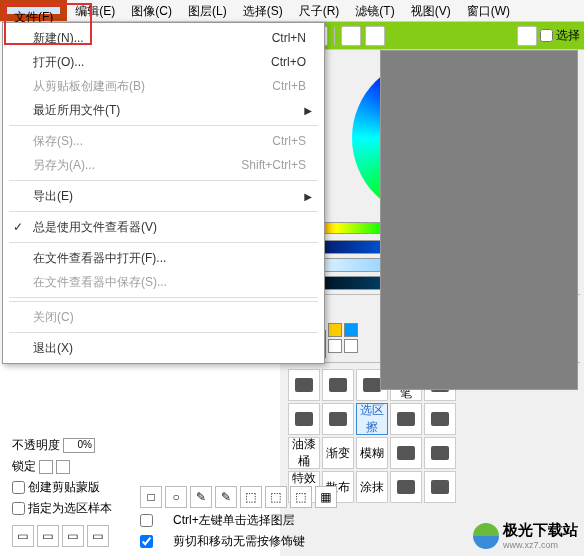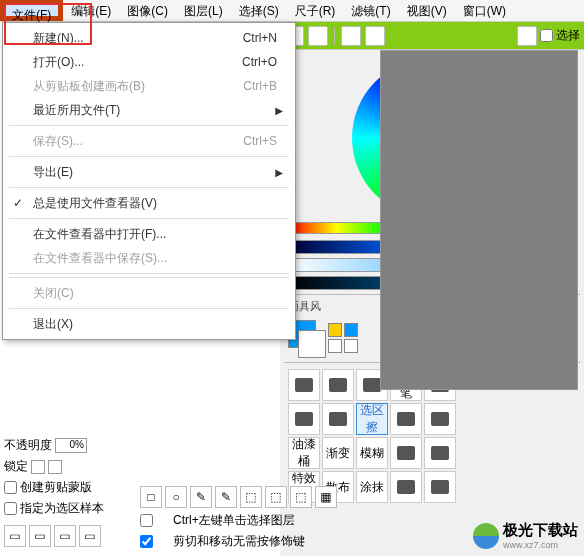--- a/index.html
+++ b/index.html
@@ -1,22 +1,22 @@
 <!DOCTYPE html>
 <html><head>
 <meta charset="utf-8">
 <style>
 * { margin: 0; padding: 0; box-sizing: border-box; font-family: "Microsoft YaHei", sans-serif; font-size: 12px; }
 body { width: 584px; height: 556px; background: #fff; position: relative; overflow: hidden; }
 
 .menubar { height: 22px; background: #f5f5f5; display: flex; border-bottom: 1px solid #ccc; }
 .menubar-item { padding: 3px 8px; cursor: pointer; }
-.menubar-item.active { background: #d0e5ff; border: 5px solid #c2410c; padding: 2px 7px; }
-
-.dropdown { position: absolute; left: 2px; top: 22px; width: 294px; background: #fff; border: 1px solid #999; box-shadow: 2px 2px 6px rgba(0,0,0,0.3); z-index: 100; padding: 3px 2px; }
+.menubar-item.active { background: #d0e5ff; border: 7px solid #c2410c; padding: 2px 7px; }
+
+.dropdown { position: absolute; left: 2px; top: 22px; width: 323px; background: #fff; border: 1px solid #999; box-shadow: 2px 2px 6px rgba(0,0,0,0.3); z-index: 100; padding: 3px 2px; }
 .dropdown-row { display: flex; align-items: center; height: 24px; padding: 0 8px 0 28px; color: #333; position: relative; }
 .dropdown-row.disabled { color: #a0a0a0; }
 .dropdown-row .shortcut { margin-left: auto; padding-right: 8px; }
 .dropdown-row .arrow { position: absolute; right: 10px; font-size: 10px; }
 .dropdown-sep { height: 1px; background: #ddd; margin: 3px 4px; }
 .check { position: absolute; left: 8px; font-size: 12px; color: #333; }
 
 .highlight-box { position: absolute; left: 4px; top: 3px; width: 88px; height: 42px; border: 2px solid #e03030; z-index: 200; pointer-events: none; }
 
 .right-area { position: absolute; left: 280px; top: 22px; right: 0; bottom: 0; background: #f0f0f0; }
@@ -44,21 +44,21 @@
 .swatch-grid { display: grid; grid-template-columns: repeat(2, 14px); gap: 2px; }
 
 .panel-label { padding: 2px 8px; font-size: 11px; color: #444; }
 .panel-sep { height: 1px; background: #bbb; margin: 2px 4px; }
 
 .brush-grid { display: grid; grid-template-columns: repeat(5, 32px); gap: 2px; padding: 4px 8px; }
 .brush-cell { width: 32px; height: 32px; border: 1px solid #ccc; background: #fff; display: flex; flex-direction: column; align-items: center; justify-content: center; font-size: 9px; overflow: hidden; text-align: center; }
 .brush-cell.selected { border: 1px solid #3a8bd8; background: #e0f0ff; }
 .brush-icon { width: 18px; height: 14px; background: #555; border-radius: 2px; }
 
-.left-panel-bottom { position: absolute; left: 4px; top: 435px; width: 130px; font-size: 11px; }
+.left-panel-bottom { position: absolute; left: 12px; top: 435px; width: 130px; font-size: 11px; }
 .lp-row { padding: 2px 0; display: flex; align-items: center; gap: 3px; }
 .lp-input { width: 32px; height: 15px; border: 1px solid #999; background: #fff; text-align: right; font-size: 10px; padding-right: 2px; }
 
 .bottom-right { position: absolute; left: 140px; bottom: 4px; right: 4px; }
 .tool-icons { display: flex; gap: 3px; padding: 2px 0; flex-wrap: wrap; }
 .tool-icon { width: 22px; height: 22px; border: 1px solid #bbb; background: #fff; display: flex; align-items: center; justify-content: center; font-size: 12px; }
 .cb-row { display: flex; align-items: center; gap: 20px; padding: 2px 0; font-size: 11px; }
 
 .logo { position: absolute; right: 6px; bottom: 6px; display: flex; align-items: center; gap: 4px; }
 .logo-circle { width: 26px; height: 26px; border-radius: 50%; background: conic-gradient(#6aba3c 0 90deg, #3a8bd8 90deg 270deg, #6aba3c 270deg 360deg); }
@@ -98,20 +98,24 @@
       <span class="shortcut">Ctrl+B</span>
     </div>
   <div class="dropdown-row">
       <span>最近所用文件(T)</span>
       <span class="arrow">▶</span>
     </div>
   <div class="dropdown-sep"></div>
   <div class="dropdown-row disabled">
       <span>保存(S)...</span>
       <span class="shortcut">Ctrl+S</span>
+    </div>
+  <div class="dropdown-row disabled">
+      <span>另存为(A)...</span>
+      <span class="shortcut">Shift+Ctrl+S</span>
     </div>
   <div class="dropdown-sep"></div>
   <div class="dropdown-row">
       <span>导出(E)</span>
       <span class="arrow">▶</span>
     </div>
   <div class="dropdown-sep"></div>
   <div class="dropdown-row">
       <span class="check">✓</span>
       <span>总是使用文件查看器(V)</span>

